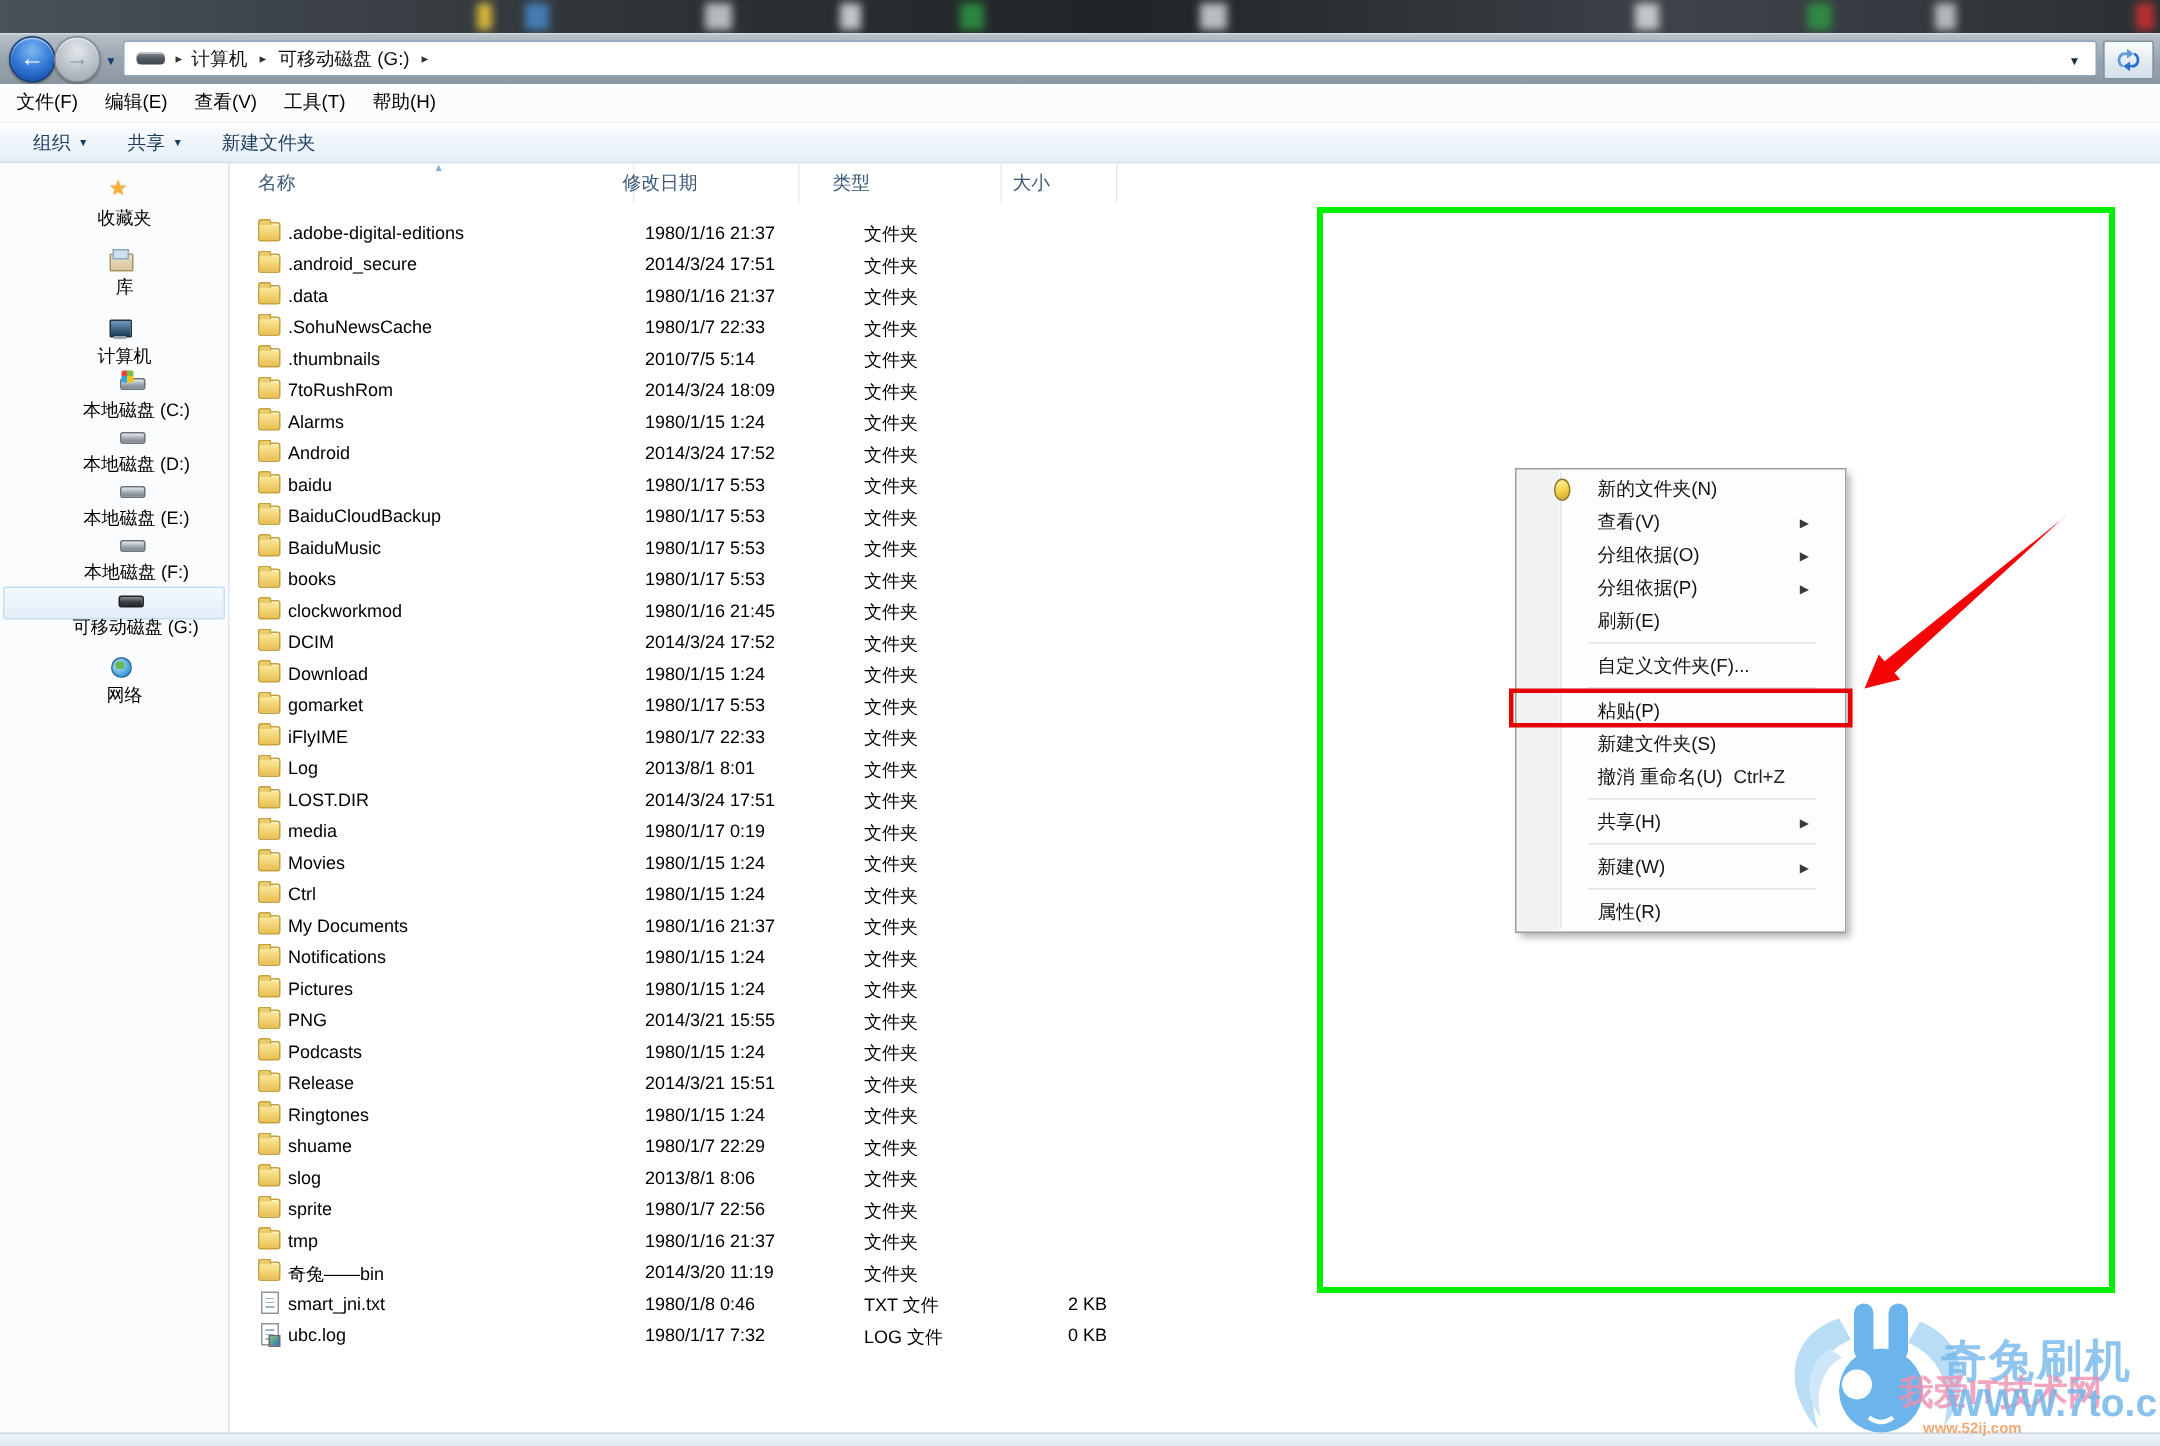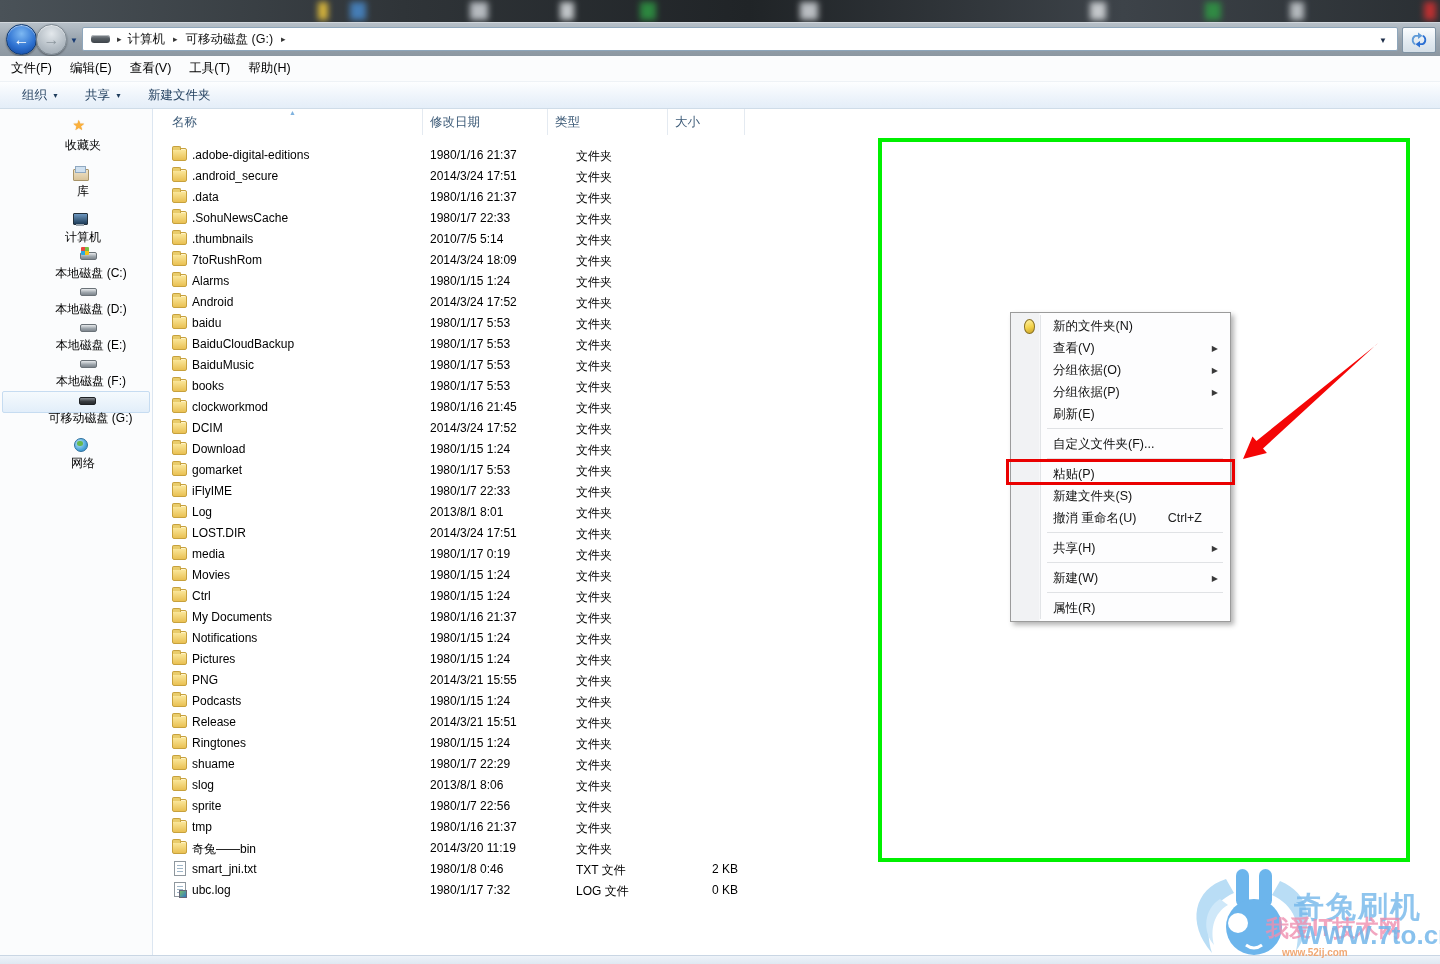--- a/index.html
+++ b/index.html
@@ -75,21 +75,21 @@
   .ico.network::before{content:"";position:absolute;left:2px;top:1px;width:12px;height:12px;border-radius:50%;
     background:radial-gradient(circle at 35% 35%,#bfe7f8,#4da7dc 60%,#2b7fb8);border:1px solid #2b6f9e;}
   .ico.network::after{content:"";position:absolute;left:5px;top:4px;width:6px;height:5px;background:#66b84f;border-radius:40%;}
 
   
   .listpane{position:absolute;left:153px;top:0;width:1287px;height:846px;}
   .list-header{position:absolute;left:0;top:0;width:640px;height:26px;}
   .col-h{position:absolute;top:0;height:26px;display:flex;align-items:center;
     color:var(--header-text);font-size:12.5px;border-right:1px solid #e4eaf1;box-sizing:border-box;cursor:default;}
   .col-h:nth-of-type(1){left:0;width:270px;padding-left:19px;}
-  .col-h:nth-of-type(2){left:270px;width:125px;padding-left:7px;}
+  .col-h:nth-of-type(2){left:255px;width:125px;padding-left:7px;}
   .col-h:nth-of-type(3){left:395px;width:120px;padding-left:7px;}
   .col-h:nth-of-type(4){left:515px;width:77px;padding-left:7px;}
   .sort-glyph{position:absolute;left:136px;top:0;font-size:7px;color:#7fb2df;}
   .rows{position:absolute;left:0;top:36px;width:780px;}
   .row{position:relative;height:21px;cursor:default;}
   .c-name{position:absolute;left:39px;top:3px;white-space:nowrap;}
   .c-date{position:absolute;left:277px;top:3px;white-space:nowrap;}
   .c-type{position:absolute;left:423px;top:3px;white-space:nowrap;}
   .c-size{position:absolute;left:480px;top:3px;width:105px;text-align:right;white-space:nowrap;}
   .fico{position:absolute;left:19px;top:3px;width:15px;height:13px;box-sizing:border-box;}
@@ -111,21 +111,21 @@
   .green-rect{position:absolute;left:878px;top:138px;width:532px;height:724px;
     border:4px solid var(--green-box);box-sizing:border-box;z-index:50;}
   .red-rect{position:absolute;left:1006px;top:459px;width:229px;height:26px;
     border:3px solid var(--red-box);box-sizing:border-box;z-index:70;}
   .red-arrow{position:absolute;left:0;top:0;z-index:72;pointer-events:none;}
   .red-arrow path{fill:var(--red-arrow);}
 
   
   .ctx-menu{position:absolute;left:1010px;top:312px;width:221px;z-index:60;
     background:linear-gradient(to right,#f1f2f4 0,#f1f2f4 28px,#fdfdfe 29px);
-    border:1px solid #9b9b9b;box-shadow:3px 3px 5px rgba(0,0,0,.3);padding:2px 4px;box-sizing:border-box;}
+    border:1px solid #9b9b9b;box-shadow:3px 3px 5px rgba(0,0,0,.3);padding:2px 16px;box-sizing:border-box;}
   .ctx-menu::before{content:"";position:absolute;left:29px;top:2px;bottom:2px;width:1px;background:#e2e4e7;}
   .ctx-item{position:relative;height:22px;display:flex;align-items:center;padding-left:38px;
     font-size:12.5px;color:#111;cursor:default;}
   .ctx-item.sep{height:8px;padding:0;}
   .ctx-item.sep::before{content:"";position:absolute;left:32px;right:3px;top:3px;height:1px;background:#e0e2e5;}
   .ctx-label{white-space:nowrap;}
   .ctx-short{margin-left:auto;padding-right:24px;color:#222;}
   .ctx-arrow{position:absolute;right:8px;top:7px;font-size:8px;color:#3a3a3a;}
   .ctx-ico{position:absolute;left:7px;top:4px;width:15px;height:15px;}
   .ctx-ico.newfolder::before{content:"";position:absolute;left:2px;top:0;width:9px;height:13px;

